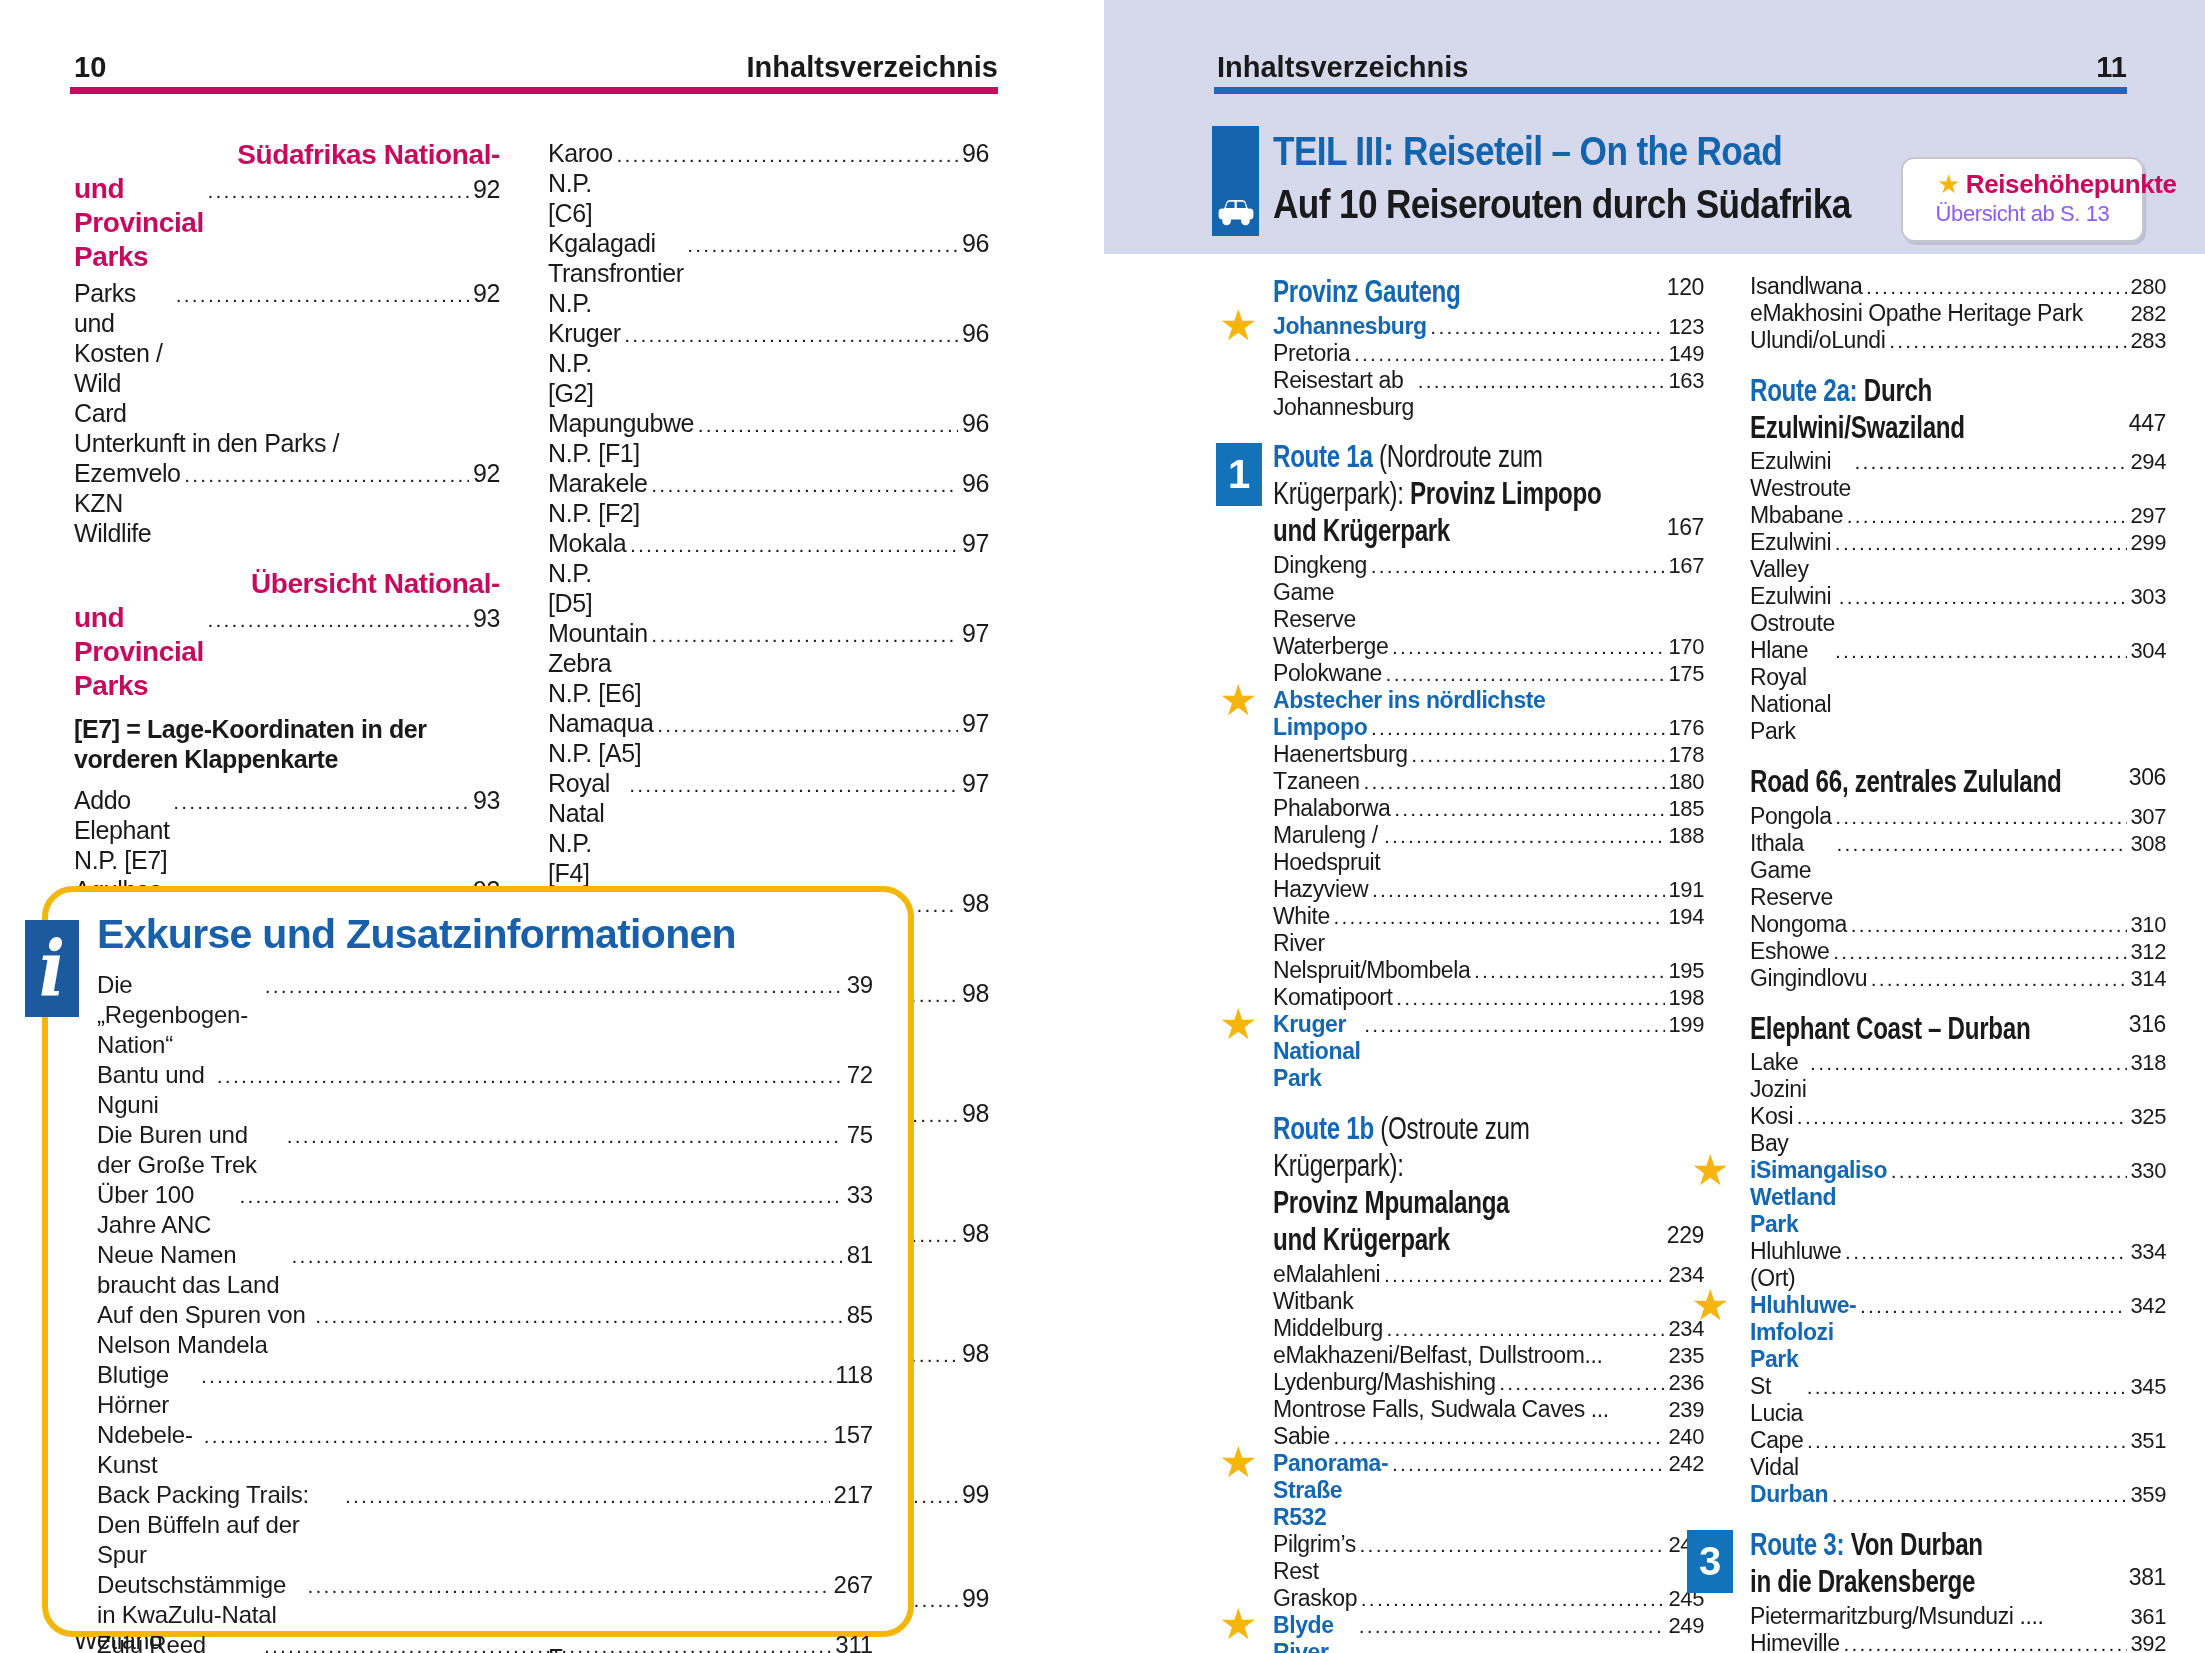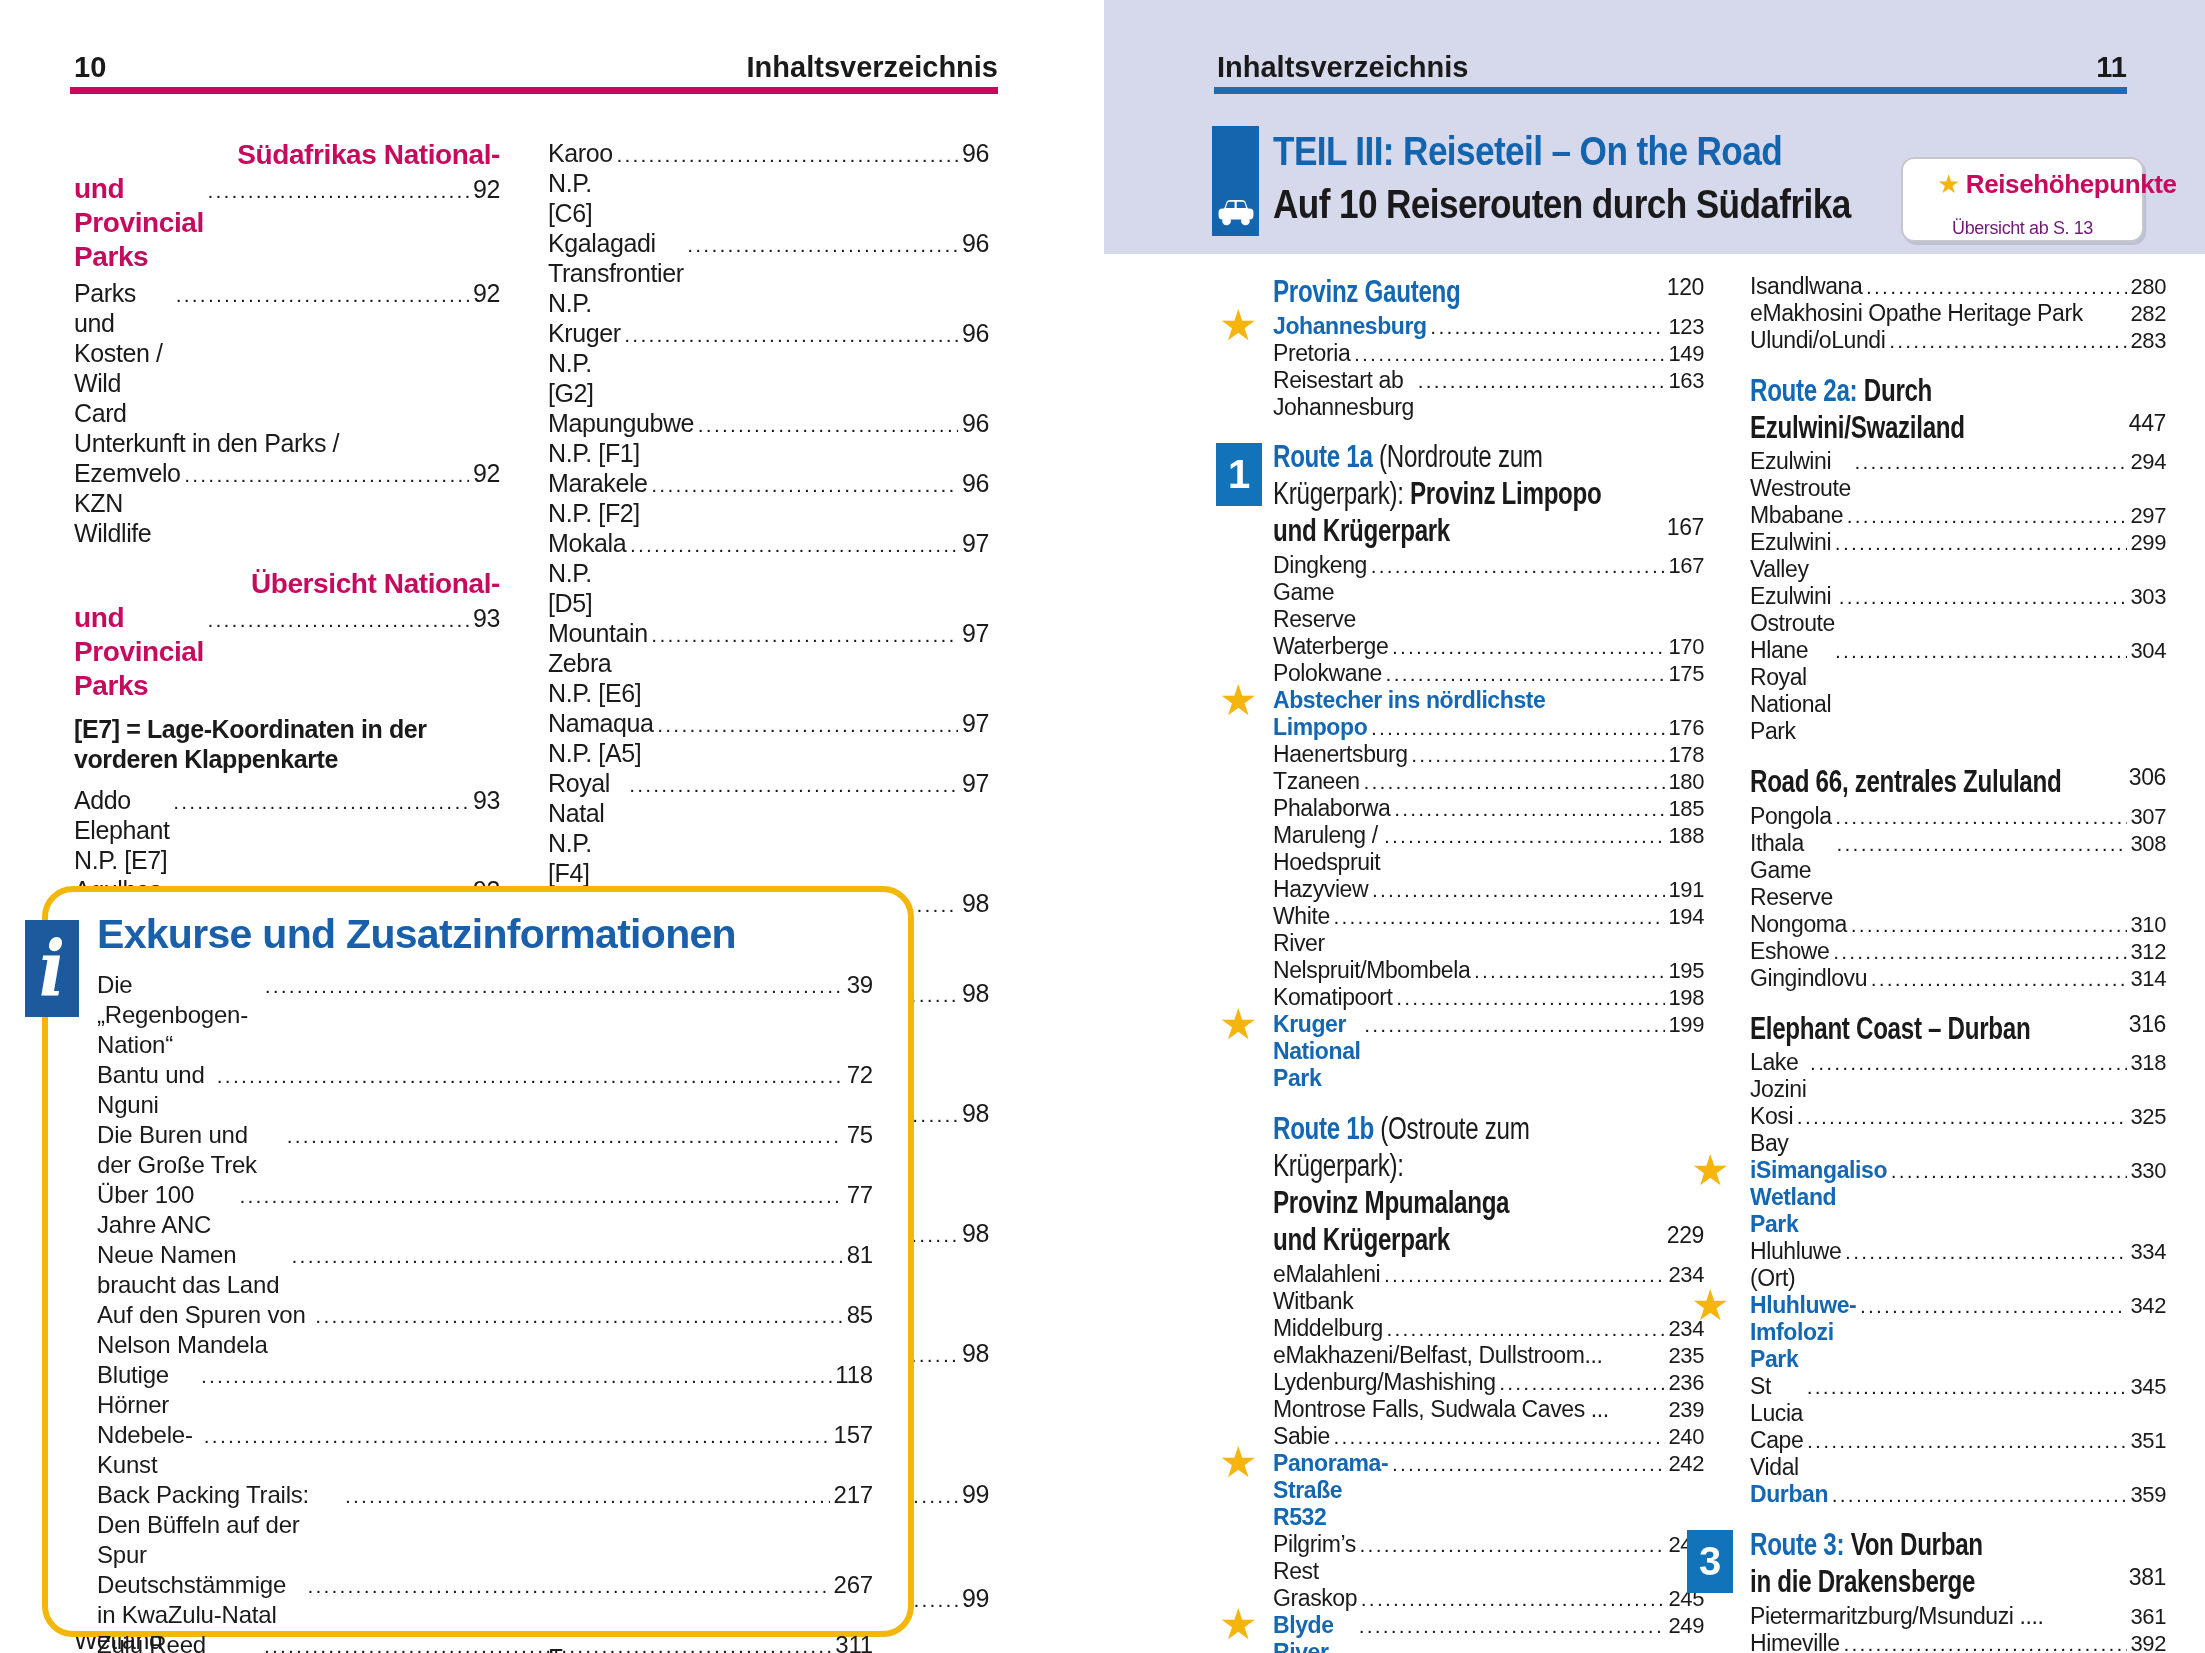--- a/index.html
+++ b/index.html
@@ -55,21 +55,21 @@
   
   .teilsq{position:absolute;left:1212px;top:126px;width:47px;height:110px;background:#1465ae;
           display:flex;align-items:flex-end;justify-content:center;padding-bottom:10.3px;box-sizing:border-box;}
   .t1{position:absolute;left:1273px;top:129px;font-size:40px;font-weight:bold;color:#1463ad;letter-spacing:-0.7px;white-space:nowrap;transform:scaleX(0.88);transform-origin:0 0;}
   .t2{position:absolute;left:1273px;top:182px;font-size:40px;font-weight:bold;color:#1a1a1a;letter-spacing:-0.7px;white-space:nowrap;transform:scaleX(0.88);transform-origin:0 0;}
   .hibox{position:absolute;left:1901px;top:157px;width:243px;height:85px;background:#fff;
          border:2.2px solid #c6c6cf;border-radius:13.2px;box-shadow:2.2px 2.9px 0 rgba(120,120,140,.25);
          text-align:center;box-sizing:border-box;padding-top:10.3px;}
   .hibox .l1{font-size:26px;font-weight:bold;color:#c60a5e;letter-spacing:-0.4px;padding-left:34px;}
   .hibox .l1 .hstar{color:#f6b40f;margin-right:5.9px;font-weight:normal;}
-  .hibox .l2{font-size:18px;color:#701a75;margin-top:18px;letter-spacing:-0.4px;}
+  .hibox .l2{font-size:22px;color:#8b5cf6;margin-top:1px;letter-spacing:-0.4px;}
   
   .mh{margin-bottom:4.4px;} .route,.bh,.kh{margin-bottom:2.9px;}
 </style>
 </head>
 <body>
 
 <div class="page">
 
   <div class="band"></div>
 
@@ -740,21 +740,21 @@
           <div class="line">
             <span class="lab">Die Buren und der Große Trek</span>
             <span class="dots"></span>
             <span class="pg">75</span>
           </div>
         </div>
         <div class="item e">
           <div class="line">
             <span class="lab">Über 100 Jahre ANC</span>
             <span class="dots"></span>
-            <span class="pg">77</span>
+            <span class="pg">33</span>
           </div>
         </div>
         <div class="item e">
           <div class="line">
             <span class="lab">Neue Namen braucht das Land</span>
             <span class="dots"></span>
             <span class="pg">81</span>
           </div>
         </div>
         <div class="item e">

